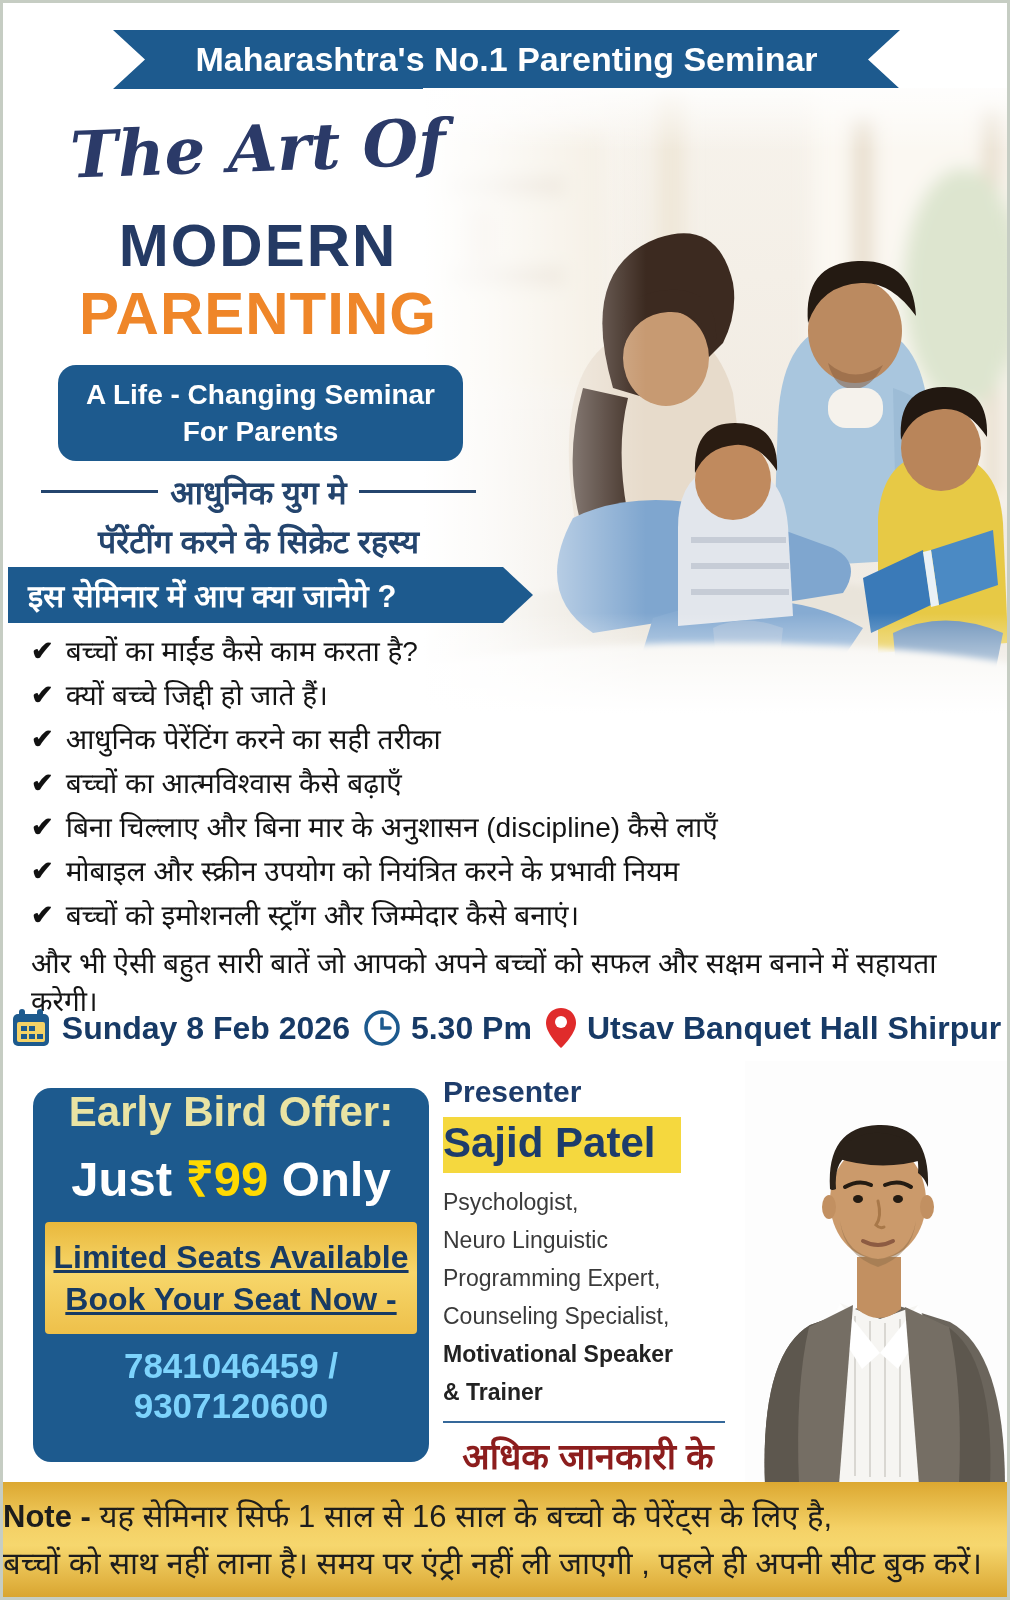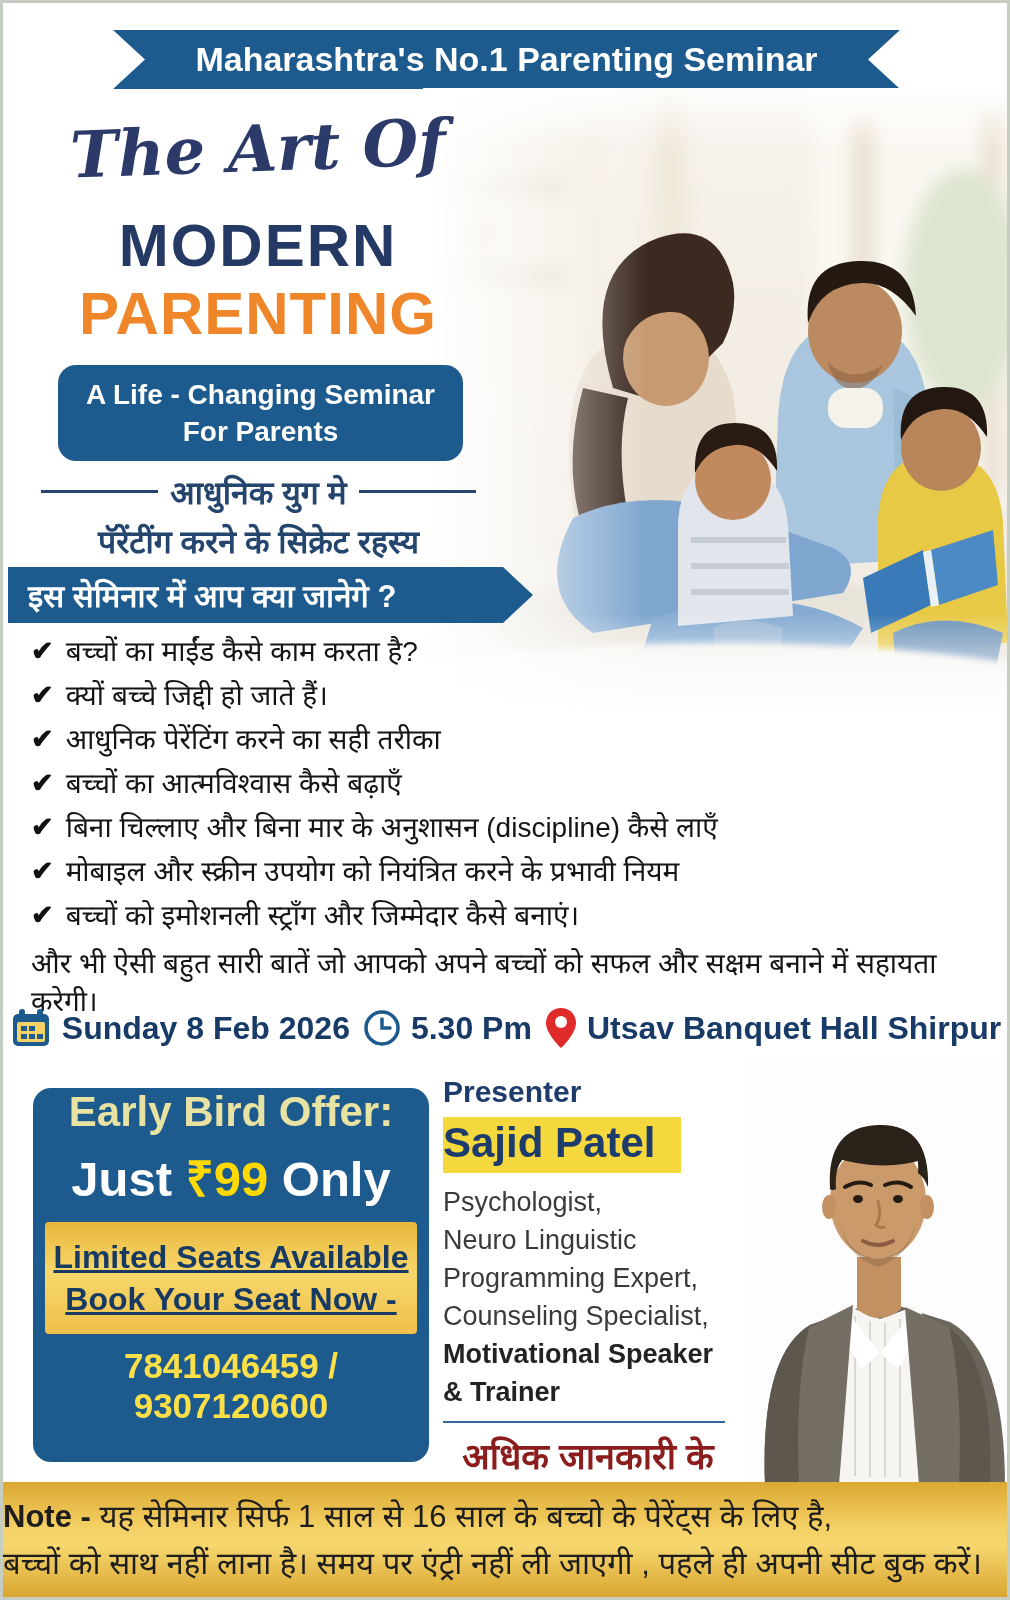--- a/index.html
+++ b/index.html
@@ -74,27 +74,27 @@
   }
   .offer-heading{ text-align:center; font-size:42px; font-weight:bold; color:#e9e3a3; }
   .offer-price{ text-align:center; font-size:49px; font-weight:800; color:#ffffff; margin-top:8px; }
   .offer-price .rupees{ color:#ffd900; }
   .offer-seats{
     margin:12px 12px 0 12px; height:112px; border-radius:4px;
     background:linear-gradient(180deg,#e9b83c 0%,#f7d76b 45%,#eec04a 100%);
     display:flex; flex-direction:column; align-items:center; justify-content:center;
     color:#173a63; font-size:32px; font-weight:bold; line-height:42px;text-decoration:underline;
   }
-  .offer-phones{ text-align:center; color:#fde047; font-size:35px; font-weight:bold; margin-top:12px; }
+  .offer-phones{ text-align:center; color:#7dd3fc; font-size:35px; font-weight:bold; margin-top:12px; }
   
   .presenter-col{ position:absolute; left:440px; top:1072px; width:300px; }
   .presenter-label{ font-size:30px; font-weight:bold; color:#1d3c6b; }
   .presenter-name{ display:inline-block; margin-top:8px; background:#f5d83e; color:#1d3c6b;
     font-size:42px; font-weight:800; padding:2px 26px 6px 0; }
-  .presenter-roles{ margin-top:10px; font-size:27px; color:#3a3a3a; line-height:38px; }
+  .presenter-roles{ margin-top:10px; font-size:23px; color:#3a3a3a; line-height:38px; }
   .presenter-roles .bold{ font-weight:bold; color:#222; }
   .presenter-sep{ width:282px; height:0; border-top:2px solid #35689a; margin-top:10px; }
   .presenter-info-hindi{ margin-top:8px; text-align:center; width:290px; color:#8c1d1d; font-size:36px; font-weight:bold; }
   .website-row{ display:flex; align-items:center; gap:8px; margin-top:4px; }
   .website-row .site{ font-size:34px; color:#2b2b2b; font-weight:bold; letter-spacing:.5px; }
   
   .presenter-photo{ position:absolute; left:742px; top:1058px; width:265px; height:424px; overflow:hidden; background:#fdfdfd; }
   
   .note-bar{
     position:absolute; left:0; right:0; bottom:0; height:115px;

